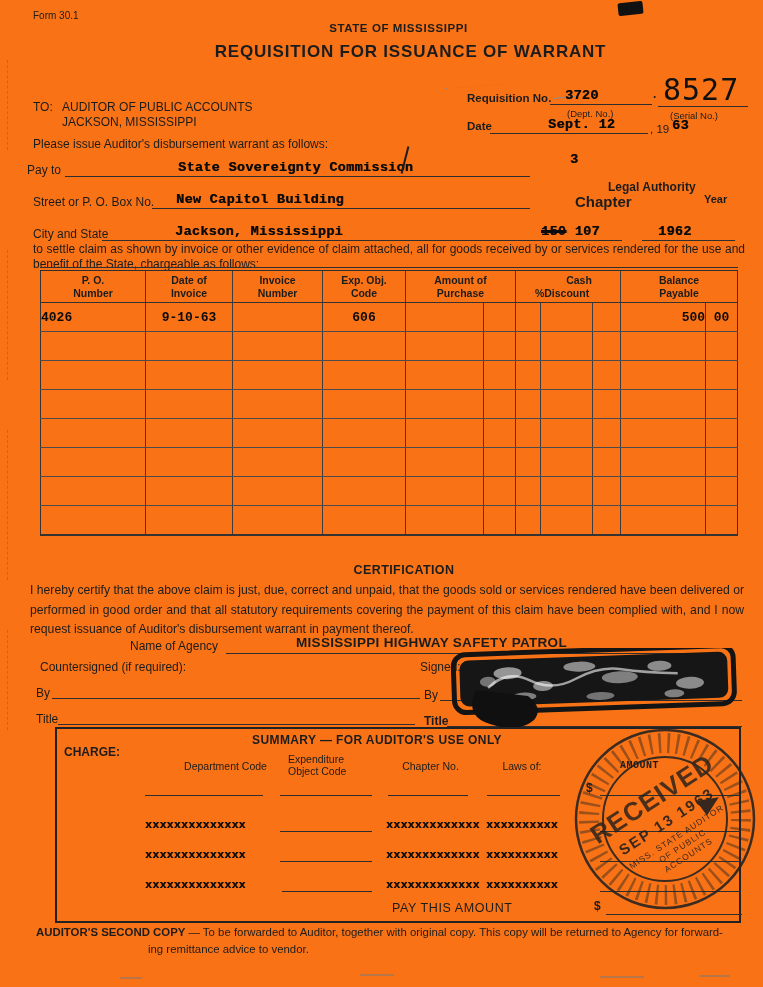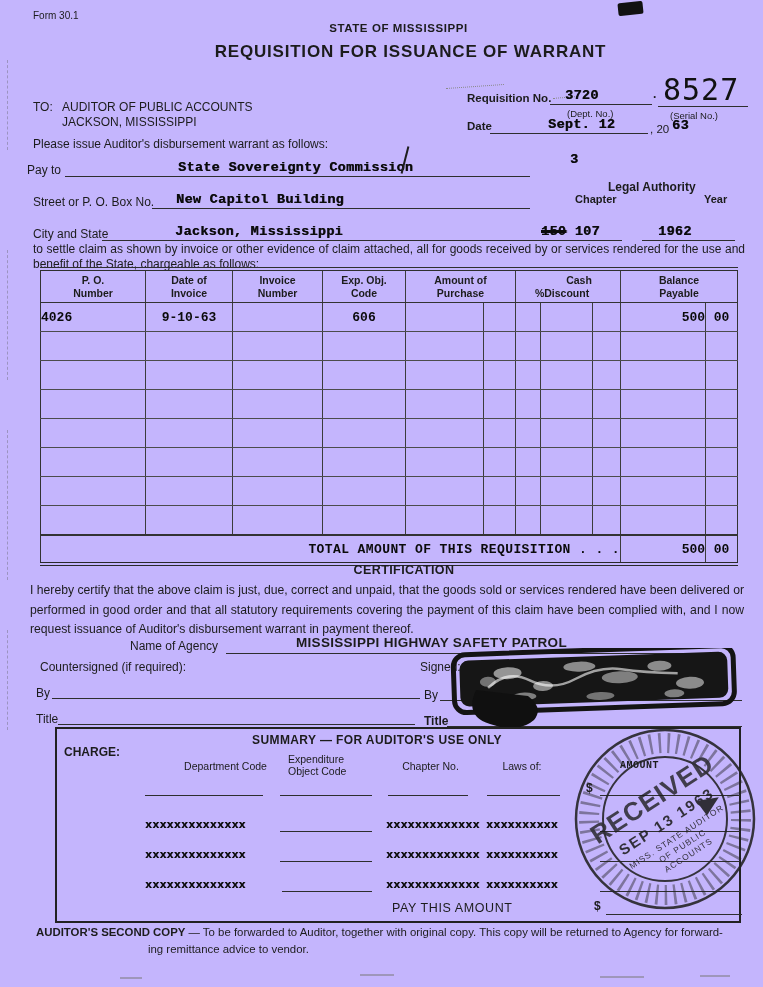--- a/index.html
+++ b/index.html
@@ -1,16 +1,16 @@
 <!DOCTYPE html>
 <html><head>
 <meta charset="utf-8">
 <style>
   html,body{margin:0;padding:0;background:#e8e8e6;}
-  .page{position:relative;width:763px;height:987px;margin:0 auto;background:#c4b5fd;overflow:hidden;
+  .page{position:relative;width:763px;height:987px;margin:0 auto;background:#f97316;overflow:hidden;
         font-family:"Liberation Sans",sans-serif;color:#1c1c1c;}
   .abs{position:absolute;}
   .lbl{font-family:"Liberation Sans",sans-serif;color:#1c1c1c;font-size:12px;white-space:nowrap;}
   .sb{font-weight:600;}
   .b{font-weight:700;}
   .typed{font-family:"Liberation Mono",monospace;font-weight:700;color:#0b0b0b;
          letter-spacing:.3px;white-space:nowrap;text-shadow:.5px 0 0 rgba(10,10,10,.8);}
   .hand{font-family:"DejaVu Sans Mono",monospace;font-weight:400;color:#111;}
   .line{border-bottom:1.5px solid #2e2e2e;height:0;}
   .struck{text-decoration:line-through;text-decoration-thickness:3px;}
@@ -69,35 +69,35 @@
   <div class="abs line" style="left:550px;top:104px;width:102px;"></div>
   <div class="abs lbl b" style="left:653px;top:90px;">·</div>
   <div class="abs hand" style="left:663px;top:72px;font-size:30px;letter-spacing:1px;">8527</div>
   <div class="abs line" style="left:658px;top:106px;width:90px;"></div>
   <div class="abs lbl caption" style="left:567px;top:108px;">(Dept. No.)</div>
   <div class="abs lbl caption" style="left:670px;top:110px;">(Serial No.)</div>
 
   <div class="abs lbl sb" style="left:467px;top:120px;font-size:11.5px;">Date</div>
   <div class="abs line" style="left:490px;top:133px;width:158px;"></div>
   <div class="abs typed" style="left:548px;top:117px;font-size:13.5px;">Sept. 12</div>
-  <div class="abs lbl" style="left:650px;top:123px;font-size:11.5px;">, 20</div>
+  <div class="abs lbl" style="left:650px;top:123px;font-size:11.5px;">, 19</div>
   <div class="abs typed" style="left:672px;top:118px;font-size:13.5px;">63</div>
 
   <div class="abs lbl" style="left:33px;top:100px;">TO:</div>
   <div class="abs lbl" style="left:62px;top:100px;">AUDITOR OF PUBLIC ACCOUNTS</div>
   <div class="abs lbl" style="left:62px;top:115px;">JACKSON, MISSISSIPPI</div>
   <div class="abs lbl" style="left:33px;top:137px;">Please issue Auditor's disbursement warrant as follows:</div>
 
   <div class="abs lbl" style="left:27px;top:163px;text-align:right;">Pay to</div>
   <div class="abs line" style="left:65px;top:176px;width:465px;"></div>
   <div class="abs typed" style="left:178px;top:160px;font-size:13.5px;">State Sovereignty Commission</div>
   <div class="abs slash" style="left:404px;top:146px;height:28px;"></div>
   <div class="abs typed" style="left:570px;top:152px;font-size:13.5px;">3</div>
   <div class="abs lbl b" style="left:608px;top:180px;font-size:12px;">Legal Authority</div>
-  <div class="abs lbl b" style="left:575px;top:193px;font-size:11px;">Chapter</div>
+  <div class="abs lbl b" style="left:575px;top:193px;font-size:15px;">Chapter</div>
   <div class="abs lbl b" style="left:704px;top:193px;font-size:11px;">Year</div>
 
   <div class="abs lbl" style="left:33px;top:195px;">Street or P. O. Box No.</div>
   <div class="abs line" style="left:152px;top:208px;width:378px;"></div>
   <div class="abs typed" style="left:176px;top:192px;font-size:13.5px;">New Capitol Building</div>
 
   <div class="abs lbl" style="left:33px;top:227px;">City and State</div>
   <div class="abs line" style="left:102px;top:240px;width:428px;"></div>
   <div class="abs typed" style="left:175px;top:224px;font-size:13.5px;">Jackson, Mississippi</div>
   <div class="abs line" style="left:528px;top:240px;width:94px;"></div>
@@ -252,25 +252,20 @@
       <td></td>
       <td class="c-code"></td>
       <td></td>
       <td></td>
       <td></td>
       <td></td>
       <td></td>
       <td class="c-bal"></td>
       <td class="c-balc"></td>
     </tr>
-    <tr class="total">
-      <td colspan="9" class="t-label">TOTAL AMOUNT OF THIS REQUISITION . . .</td>
-      <td class="c-bal">500</td>
-      <td class="c-balc">00</td>
-    </tr>
   </tbody>
     </table>
 
   <div class="abs lbl b" style="left:0;top:563px;width:763px;text-align:center;padding-left:45px;box-sizing:border-box;font-size:12.5px;letter-spacing:.4px;">CERTIFICATION</div>
   <div class="abs lbl" style="left:30px;top:581px;width:714px;white-space:normal;text-align:justify;font-size:12.2px;line-height:19.5px;">I hereby certify that the above claim is just, due, correct and unpaid, that the goods sold or services rendered have been delivered or performed in good order and that all statutory requirements covering the payment of this claim have been complied with, and I now request issuance of Auditor's disbursement warrant in payment thereof.</div>
 
   <div class="abs lbl" style="left:130px;top:639px;">Name of Agency</div>
   <div class="abs line" style="left:226px;top:653px;width:462px;"></div>
   <div class="abs lbl b" style="left:296px;top:635px;font-size:13.5px;letter-spacing:.3px;">MISSISSIPPI HIGHWAY SAFETY PATROL</div>
 

